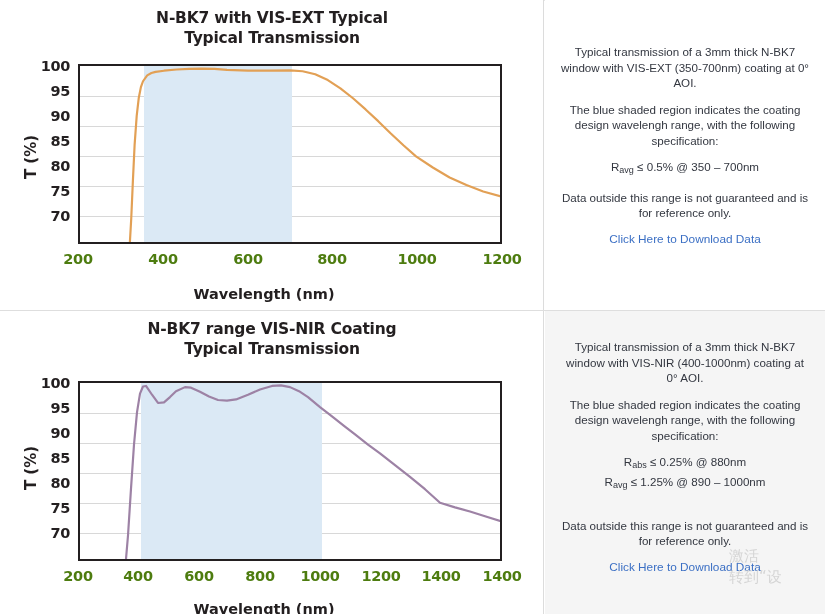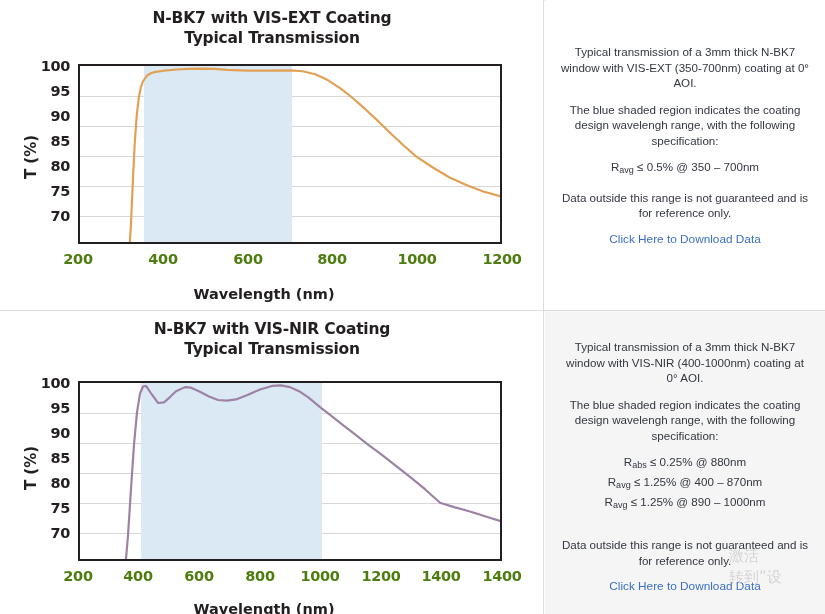--- a/index.html
+++ b/index.html
@@ -122,21 +122,21 @@
 
 <div class="page">
 
   <div class="topline"></div>
 
   <div class="row row-top">
 
     <div class="cell-chart">
       <div class="plot-wrap">
         <div class="chart-title">
-          <span>N-BK7 with VIS-EXT Coating</span>
+          <span>N-BK7 with VIS-EXT Typical</span>
           <span class="l2">Typical Transmission</span>
         </div>
 
         <div class="ylabel" style="left:-4px;top:148px;width:70px;text-align:center;">T (%)</div>
 
         <div class="ytick" style="left:26px;top:58px;width:44px;">100</div>
         <div class="ytick" style="left:26px;top:83px;width:44px;">95</div>
         <div class="ytick" style="left:26px;top:108px;width:44px;">90</div>
         <div class="ytick" style="left:26px;top:133px;width:44px;">85</div>
         <div class="ytick" style="left:26px;top:158px;width:44px;">80</div>
@@ -179,21 +179,21 @@
         <a class="dl-link">Click Here to Download Data</a>
       </div>
     </div>
   </div>
 
   <div class="row row-bot">
 
     <div class="cell-chart">
       <div class="plot-wrap">
         <div class="chart-title">
-          <span>N-BK7 with VIS-NIR Coating</span>
+          <span>N-BK7 range VIS-NIR Coating</span>
           <span class="l2">Typical Transmission</span>
         </div>
 
         <div class="ylabel" style="left:-4px;top:148px;width:70px;text-align:center;">T (%)</div>
 
         <div class="ytick" style="left:26px;top:64px;width:44px;">100</div>
         <div class="ytick" style="left:26px;top:89px;width:44px;">95</div>
         <div class="ytick" style="left:26px;top:114px;width:44px;">90</div>
         <div class="ytick" style="left:26px;top:139px;width:44px;">85</div>
         <div class="ytick" style="left:26px;top:164px;width:44px;">80</div>
@@ -227,23 +227,20 @@
 
     <div class="cell-text">
       <div class="desc pad-top-2">
         <p>Typical transmission of a 3mm thick N-BK7 window with VIS-NIR (400-1000nm) coating at 0° AOI.</p>
         <p>The blue shaded region indicates the coating design wavelengh range, with the following specification:</p>
         <div class="spec-block">
           <p class="spec">
             <span>R</span><span class="sub">abs</span><span> ≤ 0.25% @ 880nm</span>
           </p>
           <p class="spec">
-            <span>R</span><span class="sub">avg</span><span> ≤ 1.25% @ 400 – 870nm</span>
-          </p>
-          <p class="spec">
             <span>R</span><span class="sub">avg</span><span> ≤ 1.25% @ 890 – 1000nm</span>
           </p>
         </div>
         <div class="gap"></div>
         <p>Data outside this range is not guaranteed and is for reference only.</p>
         <a class="dl-link">Click Here to Download Data</a>
       </div>
 
       <div class="watermark">
         <div>激活</div>

